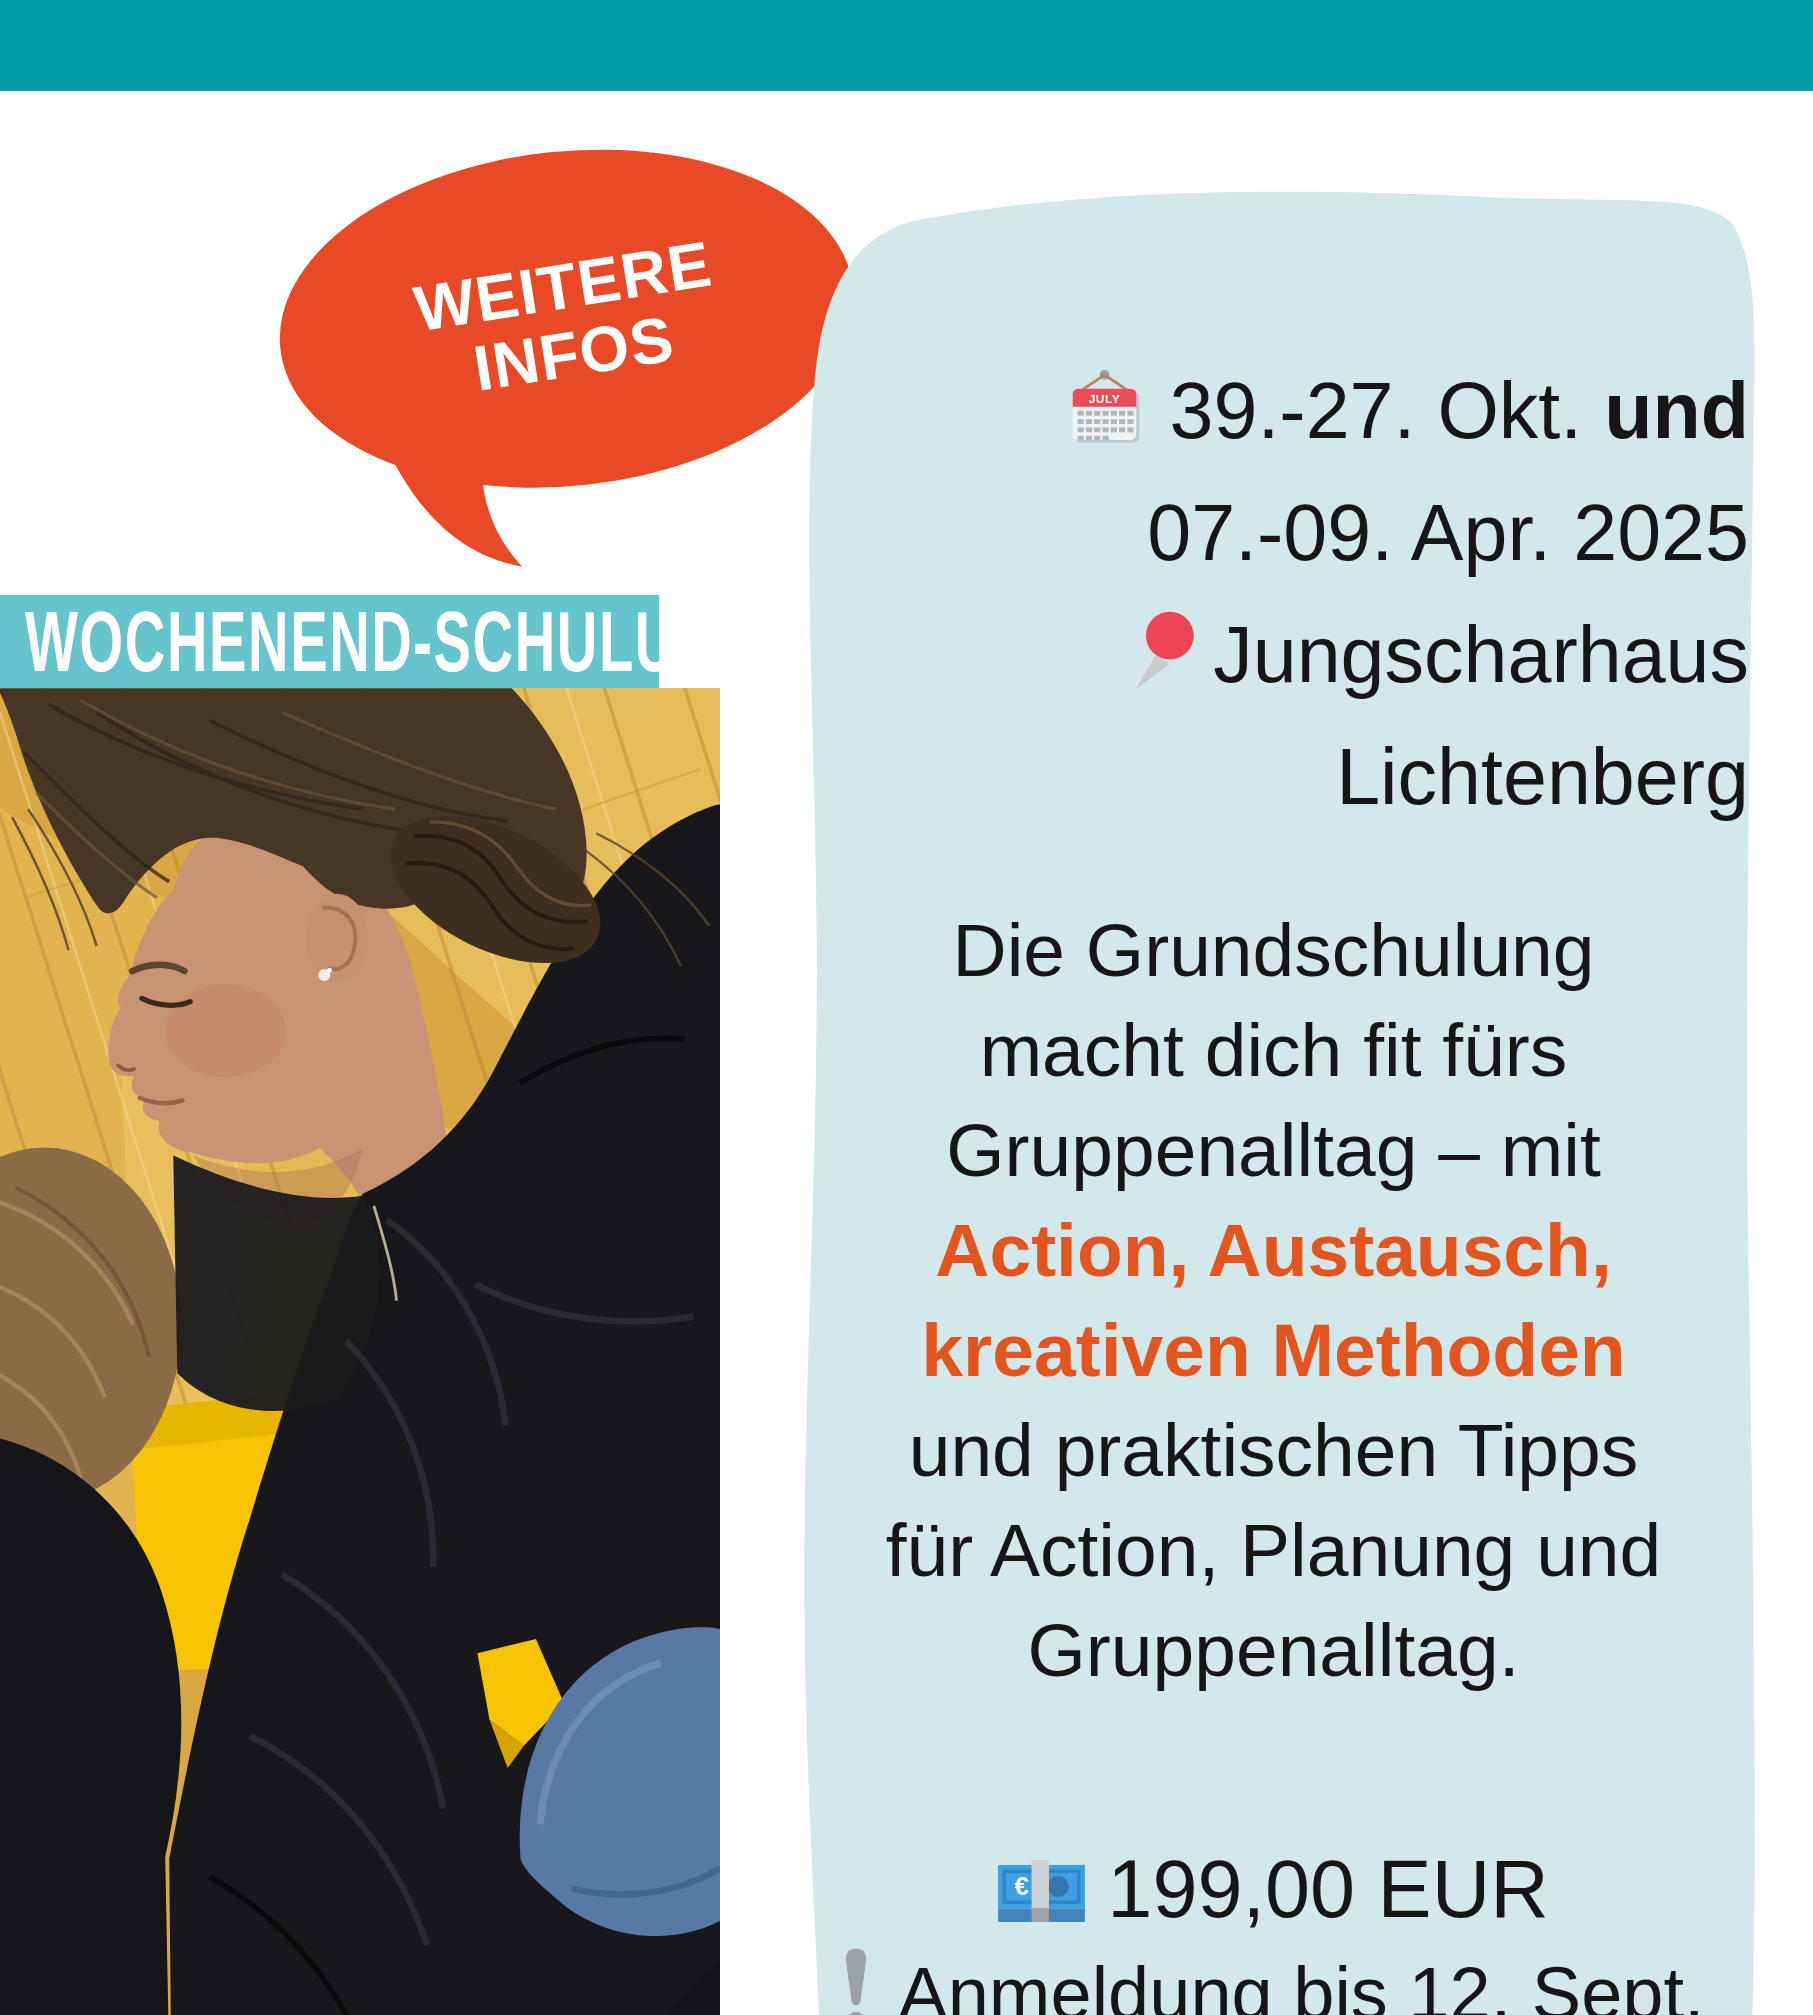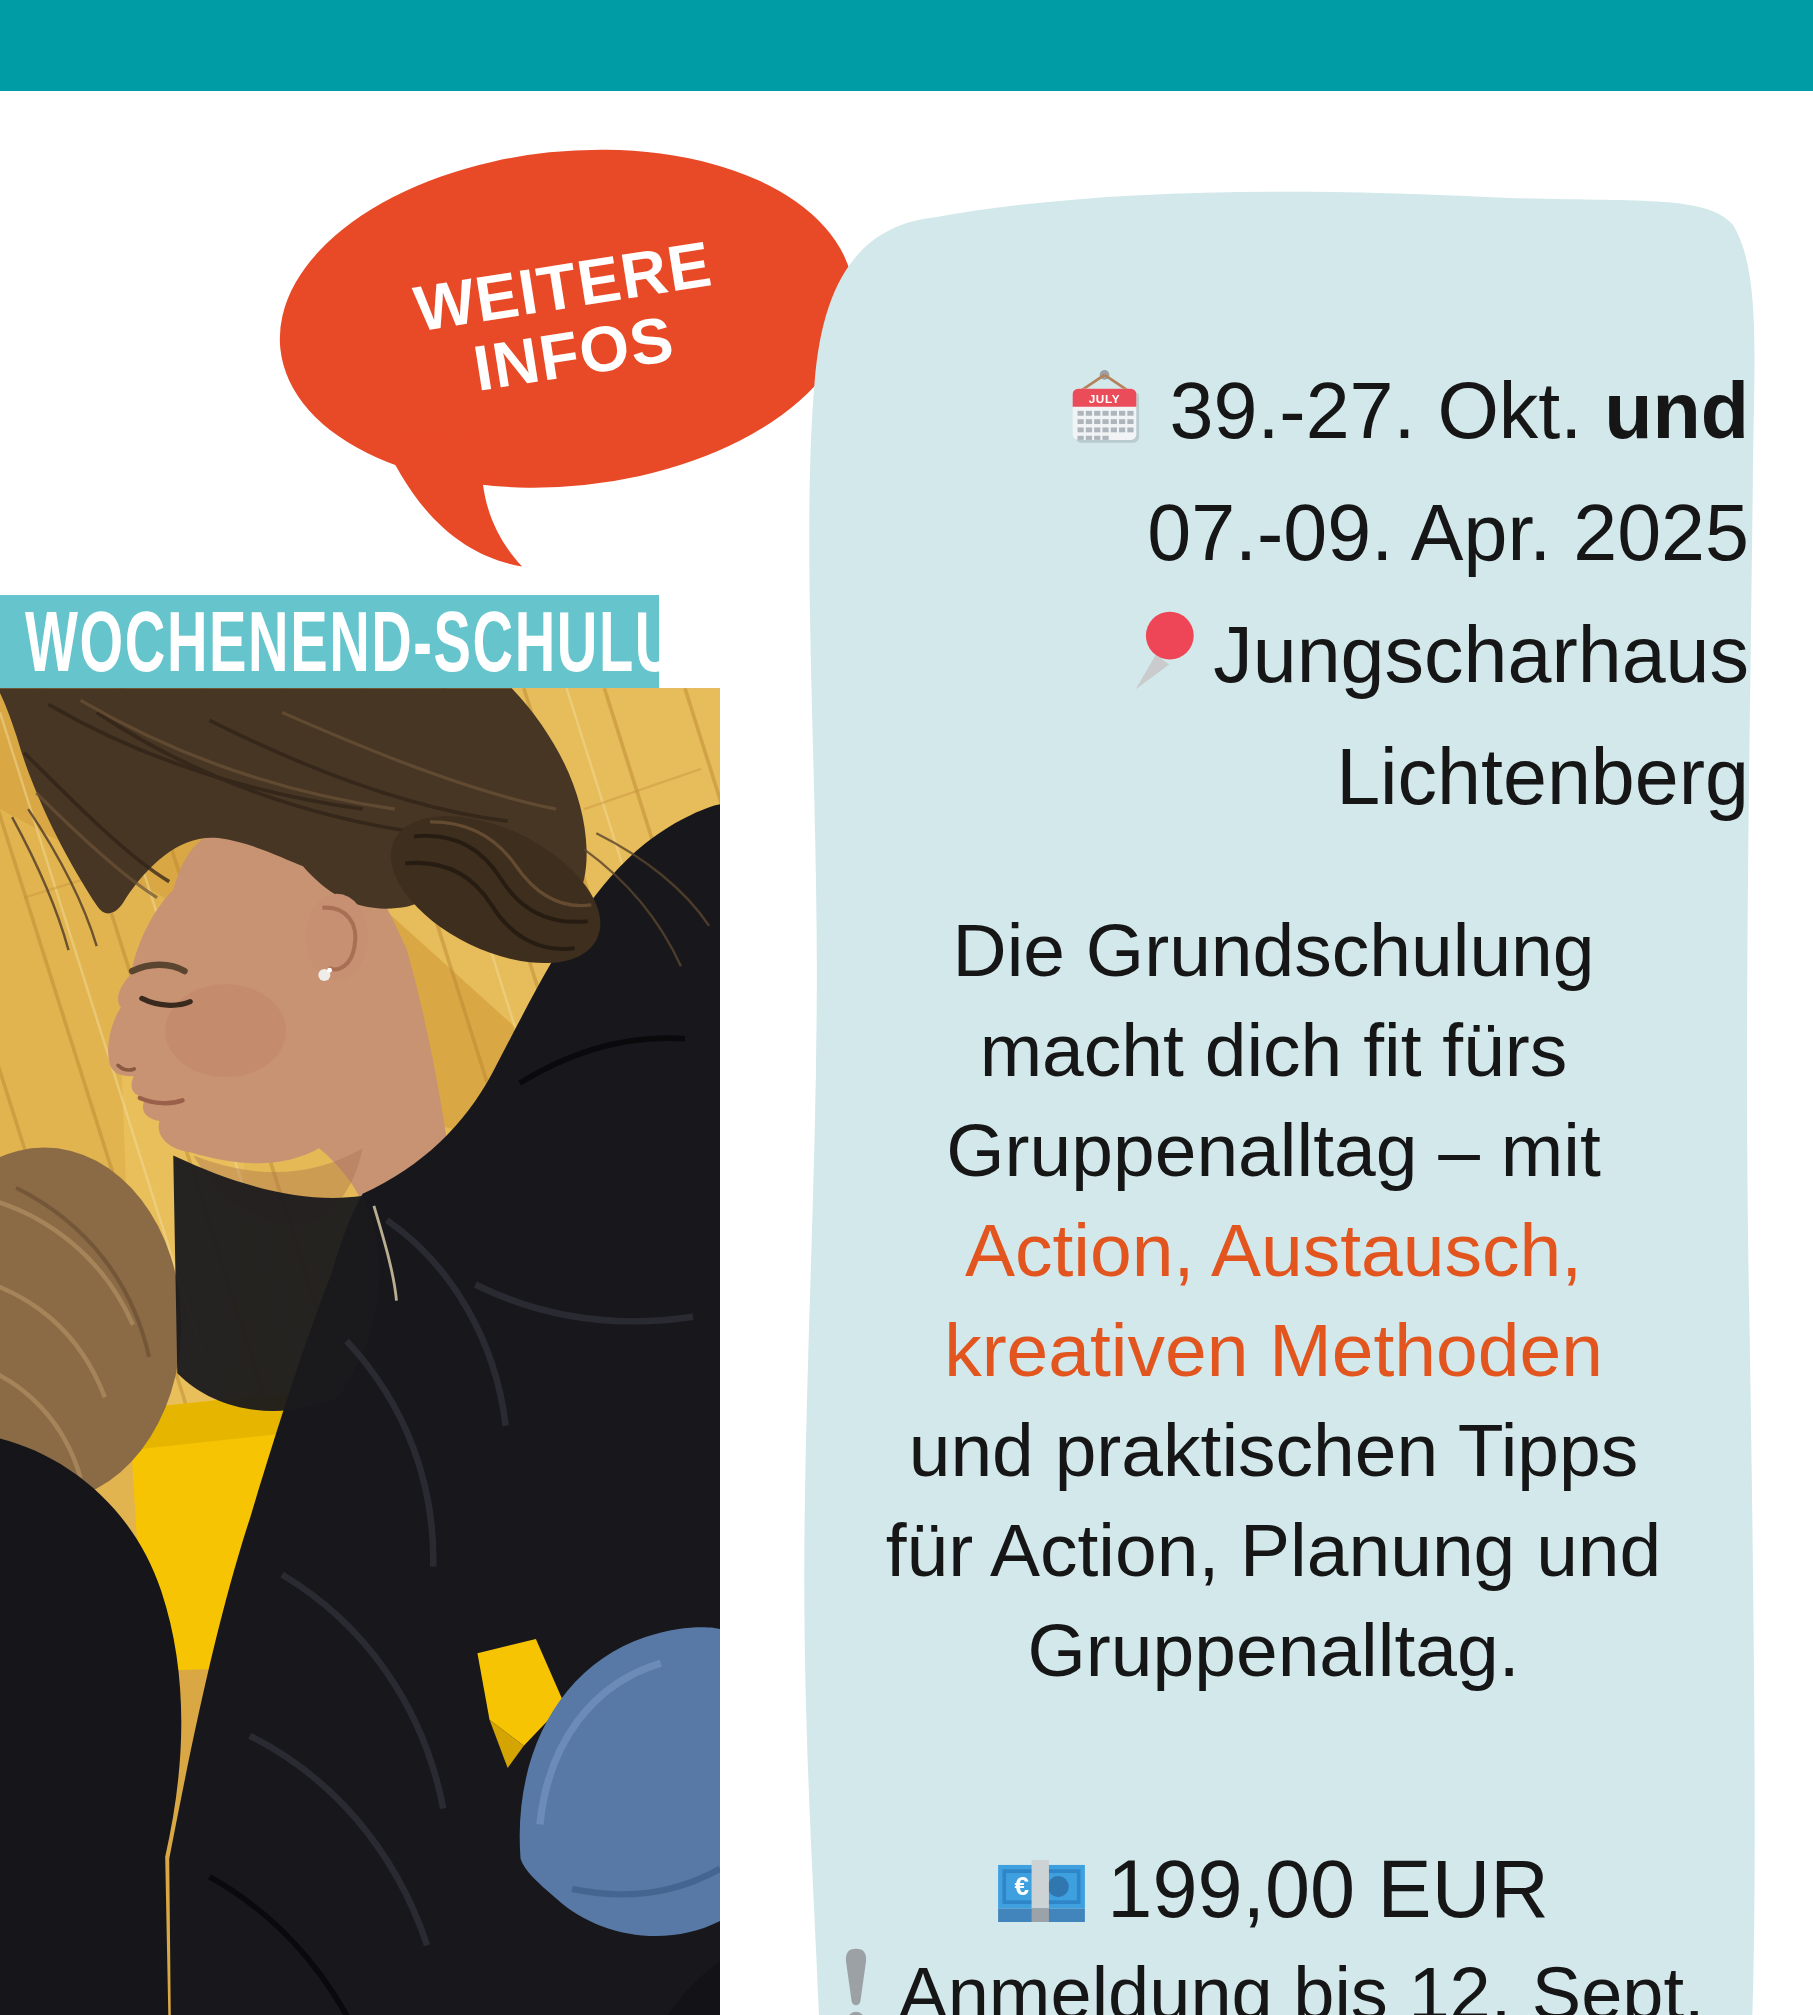--- a/index.html
+++ b/index.html
@@ -35,21 +35,21 @@
   
   .photo{left:0;top:688px;width:720px;height:1579px;}
 
   
   .card-svg{left:766px;top:173px;width:1008px;height:1995px;}
   .card-content{left:798px;top:173px;width:951px;height:1995px;text-align:center;}
   .line{white-space:nowrap;}
 
   .dates{position:absolute;left:0;top:177px;width:100%;font-size:79px;line-height:122px;text-align:right;}
   .para{position:absolute;left:0;top:727px;width:100%;font-size:75px;line-height:100px;}
-  .para .orange{color:#E2551F;font-weight:normal;}
+  .para .orange{color:#E2551F;font-weight:bold;}
   .price-row{position:absolute;left:0;top:1656px;width:100%;font-size:81px;line-height:121px;}
   .deadline-row{position:absolute;left:0;top:1770px;width:100%;font-size:74px;line-height:101px;}
 
   .ico{display:inline-block;vertical-align:middle;}
   .ico-calendar{width:83px;height:83px;margin-right:24px;margin-top:-16px;}
   .ico-pin{width:66px;height:87px;margin-right:16px;margin-top:-20px;}
   .ico-euro{width:87px;height:62px;margin-right:22px;margin-top:-10px;}
   .ico-excl{width:28px;height:87px;margin-right:28px;margin-top:-16px;}
 
   b{font-weight:bold;}

